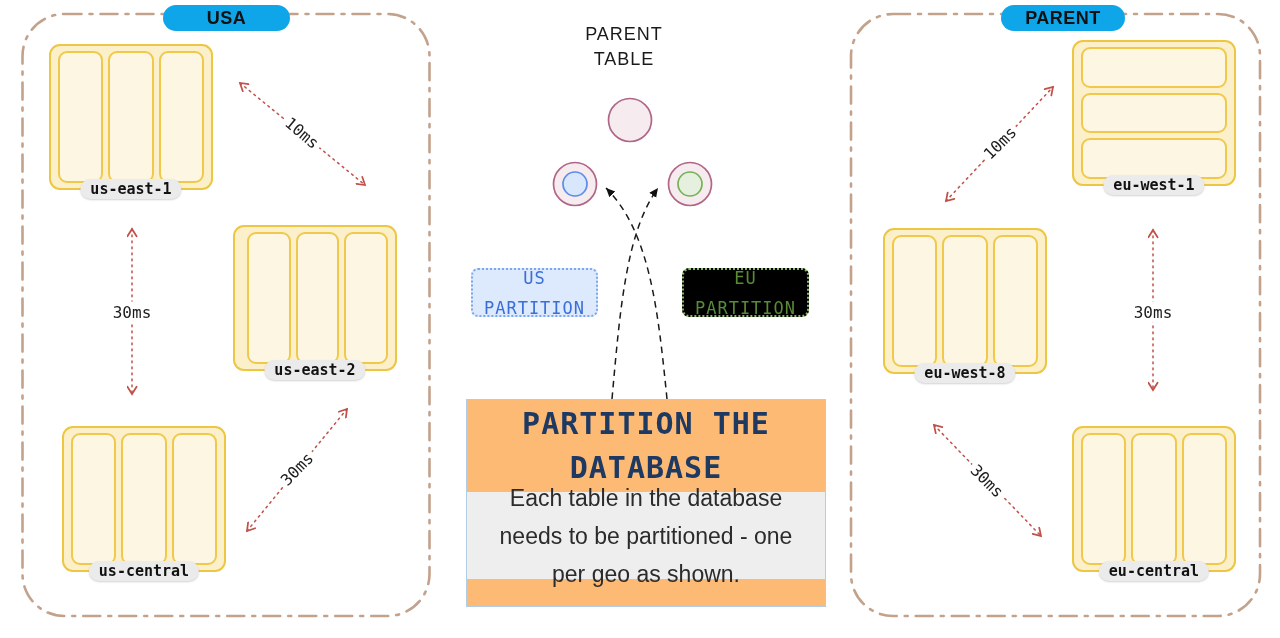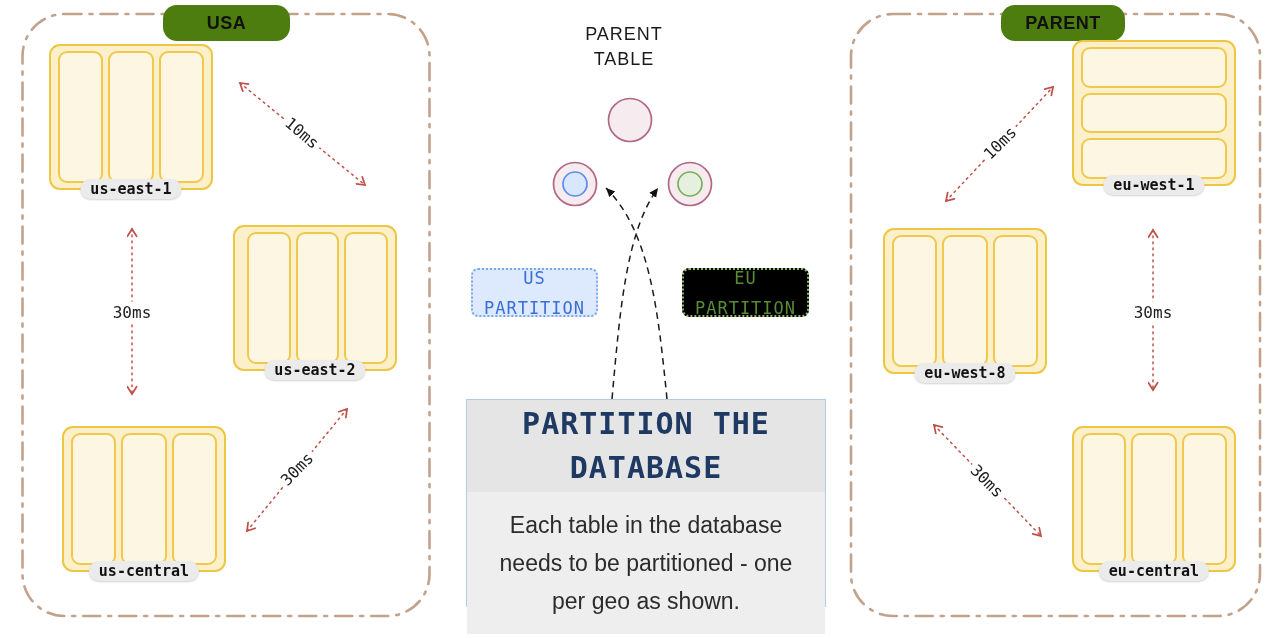--- a/index.html
+++ b/index.html
@@ -3,21 +3,21 @@
 <meta charset="utf-8">
 <style>
   html,body{margin:0;padding:0;background:#ffffff;}
   #canvas{position:relative;width:1280px;height:638px;background:#ffffff;overflow:hidden;
           font-family:"Liberation Sans",sans-serif;}
   #diagram-svg{position:absolute;left:0;top:0;z-index:1;}
   .abs{position:absolute;z-index:2;}
   .preline{white-space:pre-line;}
 
   
-  .region-pill{height:36px;border-radius:14px;background:#4d7c0f;display:flex;
+  .region-pill{height:26px;border-radius:14px;background:#0ea5e9;display:flex;
                align-items:center;justify-content:center;font-weight:bold;font-size:18px;
                color:#111;letter-spacing:.5px;}
 
   
   .db{width:164px;height:146px;background:#fcf0ca;border:2.5px solid #edc643;border-radius:11px;
       box-sizing:border-box;display:flex;gap:5px;padding:5px 7px;}
   .db-col{flex:1;background:#fdf6e2;border:2px solid #f0c94c;border-radius:9px;}
   .db-label{position:absolute;left:50%;bottom:-11px;transform:translateX(-50%);
             background:#ebebeb;border-radius:10px;padding:1px 10px;white-space:nowrap;
             font-family:"DejaVu Sans Mono",monospace;font-weight:bold;font-size:15px;color:#111;
@@ -31,25 +31,25 @@
   .parent-label{width:200px;text-align:center;font-size:18px;line-height:25px;color:#1a1a1a;
                 letter-spacing:1px;}
   .partition-tag{width:127px;height:49px;border-radius:7px;border:2px dotted;box-sizing:border-box;
                  display:flex;align-items:center;justify-content:center;text-align:center;
                  font-family:"DejaVu Sans Mono",monospace;font-size:17px;line-height:30px;
                  letter-spacing:1px;}
   .partition-us{background:#dde9fc;border-color:#7aa7f0;color:#3a6fd8;}
   .partition-eu{background:#000000;border-color:#8aba6a;color:#578b35;}
 
   
-  .info-box{width:360px;height:208px;border:1.5px solid #b3cbe4;box-sizing:border-box;background:#e5e5e5;}
+  .info-box{width:360px;height:208px;border:1.5px solid #b3cbe4;box-sizing:border-box;background:#fdba74;}
   .info-title{height:92px;display:flex;align-items:center;justify-content:center;text-align:center;
               font-family:"DejaVu Sans Mono",monospace;font-weight:bold;font-size:30px;
               line-height:44px;letter-spacing:1px;color:#1e3a63;}
-  .info-body{height:142px;background:#efeeee;display:flex;align-items:center;justify-content:center;
+  .info-body{height:87px;background:#efeeee;display:flex;align-items:center;justify-content:center;
              text-align:center;font-size:23px;line-height:38px;color:#2b2b2b;}
 </style>
 </head>
 <body>
 
 <div id="canvas">
 
   <svg id="diagram-svg" width="1280" height="638" viewBox="0 0 1280 638">
     <defs>
       <marker id="redhead" viewBox="0 0 12 12" refX="10" refY="6" markerWidth="11" markerHeight="11" orient="auto-start-reverse" markerUnits="userSpaceOnUse">

